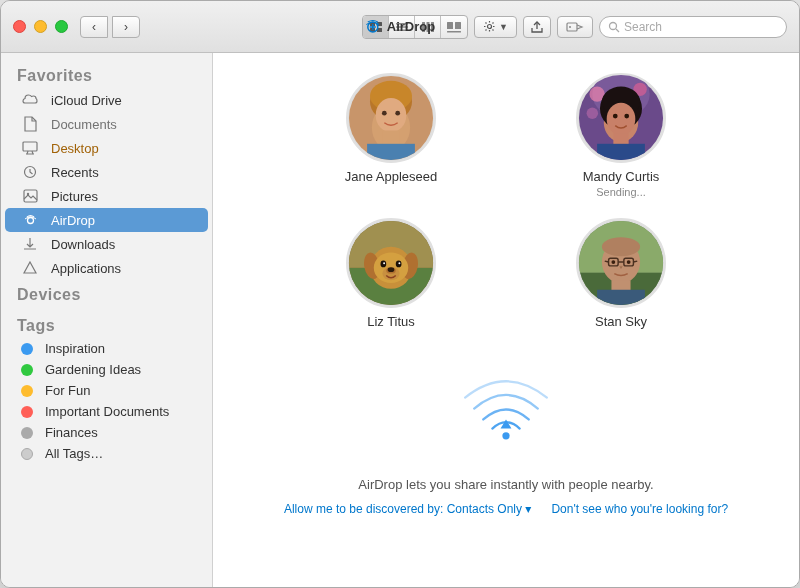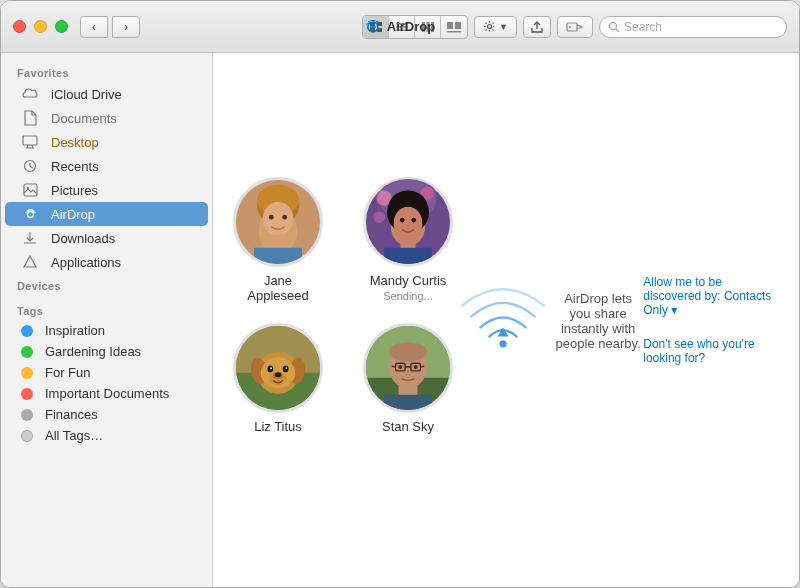--- a/index.html
+++ b/index.html
@@ -164,21 +164,21 @@
     
     .sidebar {
       width: 212px;
       background: #f2f2f2;
       border-right: 1px solid #d0d0d0;
       overflow-y: auto;
       flex-shrink: 0;
       padding: 8px 0;
     }
     .sidebar-section-label {
-      font-size: 11px;
+      font-size: 16px;
       font-weight: 700;
       color: #888;
       padding: 6px 16px 3px;
       letter-spacing: 0.03em;
     }
     .sidebar-item {
       display: flex;
       align-items: center;
       padding: 3px 16px;
       cursor: pointer;
@@ -207,21 +207,21 @@
       width: 12px;
       height: 12px;
       border-radius: 50%;
       flex-shrink: 0;
     }
     
     .content {
       flex: 1;
       background: white;
       display: flex;
-      flex-direction: row;
+      flex-direction: column;
       align-items: center;
       overflow-y: auto;
       padding: 20px;
     }
     .contacts-grid {
       display: grid;
       grid-template-columns: 1fr 1fr;
       gap: 20px 40px;
       margin-bottom: 30px;
       width: 100%;

